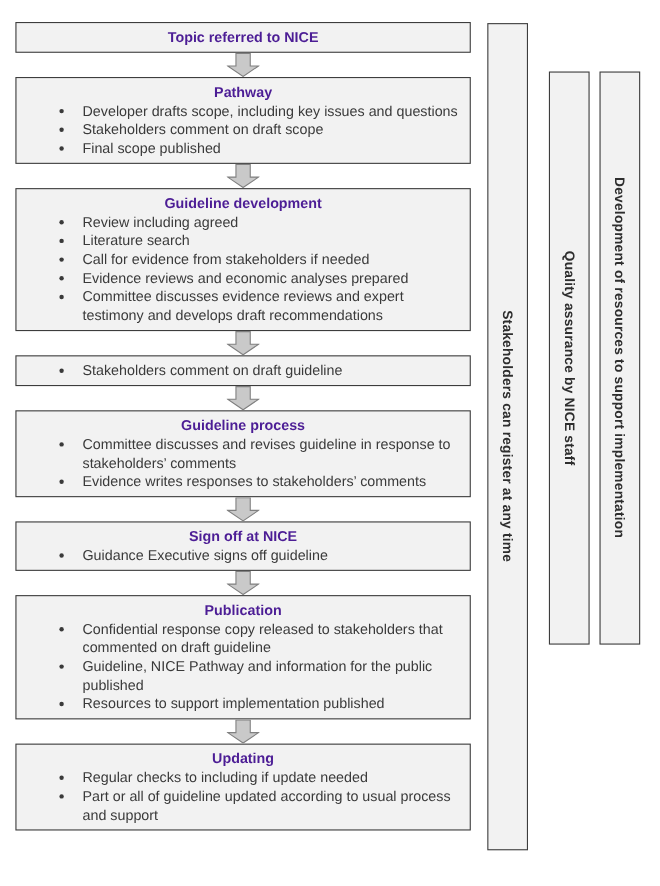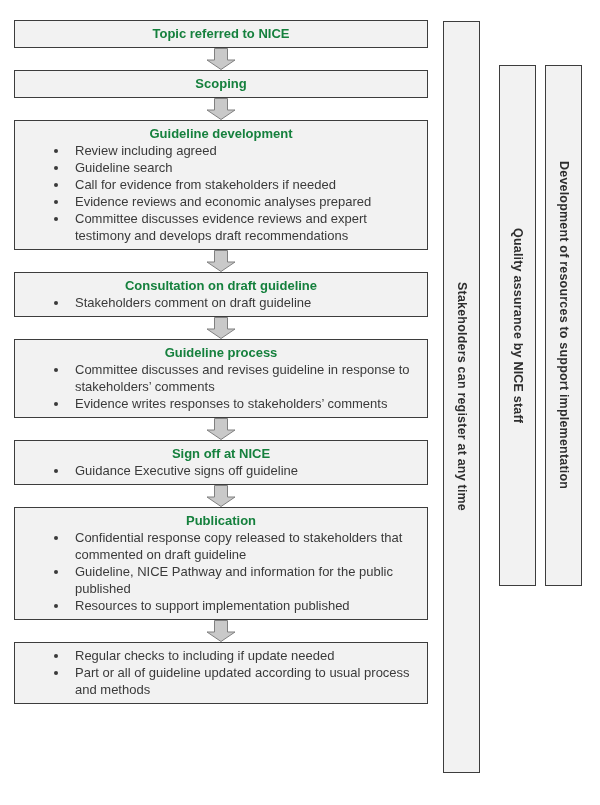--- a/index.html
+++ b/index.html
@@ -29,21 +29,21 @@
     background: #f2f2f2;
     border: 1.5px solid #3d3d3d;
     padding: 4px 8px 5px 8px;
     color: #3a3a3a;
     font-size: 13px;
     line-height: 17px;
   }
   .box-title {
     font-weight: bold;
     text-align: center;
-    color: #15803d;
+    color: #4c1d95;
     font-size: 13px;
     line-height: 17px;
   }
   .box ul {
     margin: 0;
     padding: 0 0 0 46px;
     list-style: disc outside;
   }
   .box li {
     padding-left: 6px;
@@ -89,48 +89,52 @@
 
   </div>
 
   <div class="arrow-row">
     <svg width="30" height="22" viewBox="0 0 30 22">
       <polygon points="8.5,0.5 21.5,0.5 21.5,12 29,12 15,21.5 1,12 8.5,12" fill="#c9c9c9" stroke="#808080" stroke-width="1"></polygon>
     </svg>
   </div>
 
   <div class="box">
-    <div class="box-title">Scoping</div>
+    <div class="box-title">Pathway</div>
+    <ul>
+          <li>Developer drafts scope, including key issues and questions</li>
+          <li>Stakeholders comment on draft scope</li>
+          <li>Final scope published</li>
+        </ul>
   </div>
 
   <div class="arrow-row">
     <svg width="30" height="22" viewBox="0 0 30 22">
       <polygon points="8.5,0.5 21.5,0.5 21.5,12 29,12 15,21.5 1,12 8.5,12" fill="#c9c9c9" stroke="#808080" stroke-width="1"></polygon>
     </svg>
   </div>
 
   <div class="box">
     <div class="box-title">Guideline development</div>
     <ul>
           <li>Review including agreed</li>
-          <li>Guideline search</li>
+          <li>Literature search</li>
           <li>Call for evidence from stakeholders if needed</li>
           <li>Evidence reviews and economic analyses prepared</li>
           <li>Committee discusses evidence reviews and expert testimony and develops draft recommendations</li>
         </ul>
   </div>
 
   <div class="arrow-row">
     <svg width="30" height="22" viewBox="0 0 30 22">
       <polygon points="8.5,0.5 21.5,0.5 21.5,12 29,12 15,21.5 1,12 8.5,12" fill="#c9c9c9" stroke="#808080" stroke-width="1"></polygon>
     </svg>
   </div>
 
   <div class="box">
-    <div class="box-title">Consultation on draft guideline</div>
     <ul>
           <li>Stakeholders comment on draft guideline</li>
         </ul>
   </div>
 
   <div class="arrow-row">
     <svg width="30" height="22" viewBox="0 0 30 22">
       <polygon points="8.5,0.5 21.5,0.5 21.5,12 29,12 15,21.5 1,12 8.5,12" fill="#c9c9c9" stroke="#808080" stroke-width="1"></polygon>
     </svg>
   </div>
@@ -171,23 +175,24 @@
         </ul>
   </div>
 
   <div class="arrow-row">
     <svg width="30" height="22" viewBox="0 0 30 22">
       <polygon points="8.5,0.5 21.5,0.5 21.5,12 29,12 15,21.5 1,12 8.5,12" fill="#c9c9c9" stroke="#808080" stroke-width="1"></polygon>
     </svg>
   </div>
 
   <div class="box">
+    <div class="box-title">Updating</div>
     <ul>
           <li>Regular checks to including if update needed</li>
-          <li>Part or all of guideline updated according to usual process and methods</li>
+          <li>Part or all of guideline updated according to usual process and support</li>
         </ul>
   </div>
 </div>
 
   <div class="side-bar" id="bar-stakeholders">
     <span class="v-label">Stakeholders can register at any time</span>
   </div>
   <div class="side-bar" id="bar-quality">
     <span class="v-label">Quality assurance by NICE staff</span>
   </div>

